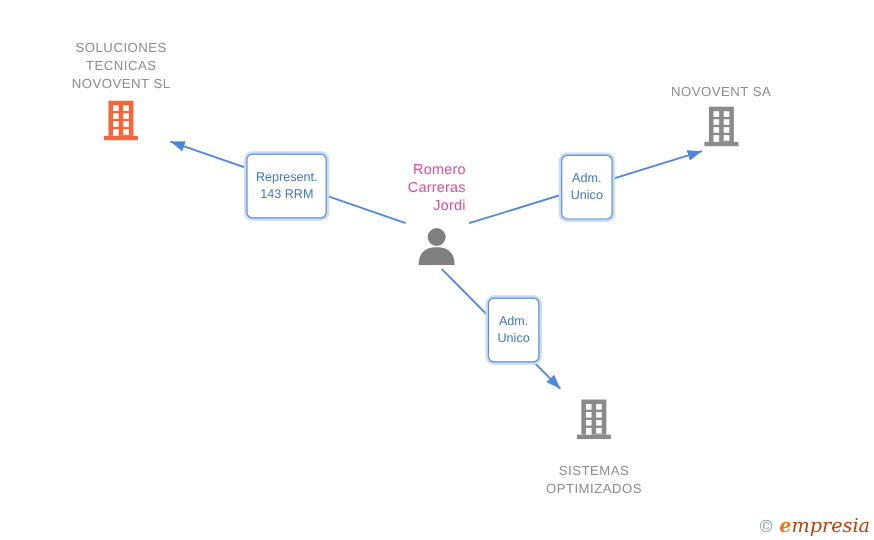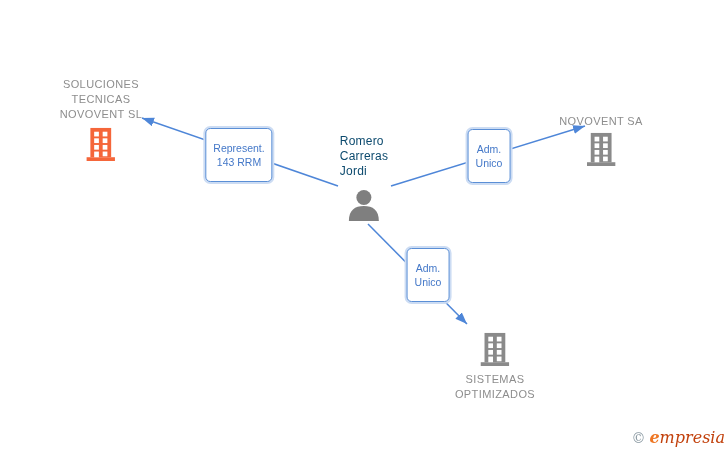--- a/index.html
+++ b/index.html
@@ -30,34 +30,33 @@
     transform: translateX(-50%);
     cursor: pointer;
   }
   .node-label {
     font-size: 11px;
     line-height: 15px;
     letter-spacing: 0.4px;
     color: #8d8d8d;
     text-align: center;
     white-space: nowrap;
-    margin-top: 44px;
   }
   .person-label {
     font-size: 12px;
     line-height: 15px;
     letter-spacing: 0.2px;
-    color: #0c4a6e;
-    text-align: left;
+    color: #ec4899;
+    text-align: right;
     white-space: nowrap;
   }
   .node-soluciones .building-svg { margin-top: 5px; }
   .node-novovent  .building-svg { margin-top: 3px; }
   .node-person    .person-svg   { margin-top: 11px; }
-  .node-sistemas  .node-label   { margin-top: 6px; }
+  .node-sistemas  .node-label   { margin-top: 20px; }
   .edge-label {
     position: absolute;
     z-index: 3;
     transform: translate(-50%, -50%);
     background: #ffffff;
     border: 1px solid #5b8fd6;
     box-shadow: 0 0 0 2px #ccdcf3;
     border-radius: 5px;
     padding: 12px 7px;
     font-size: 10.5px;

